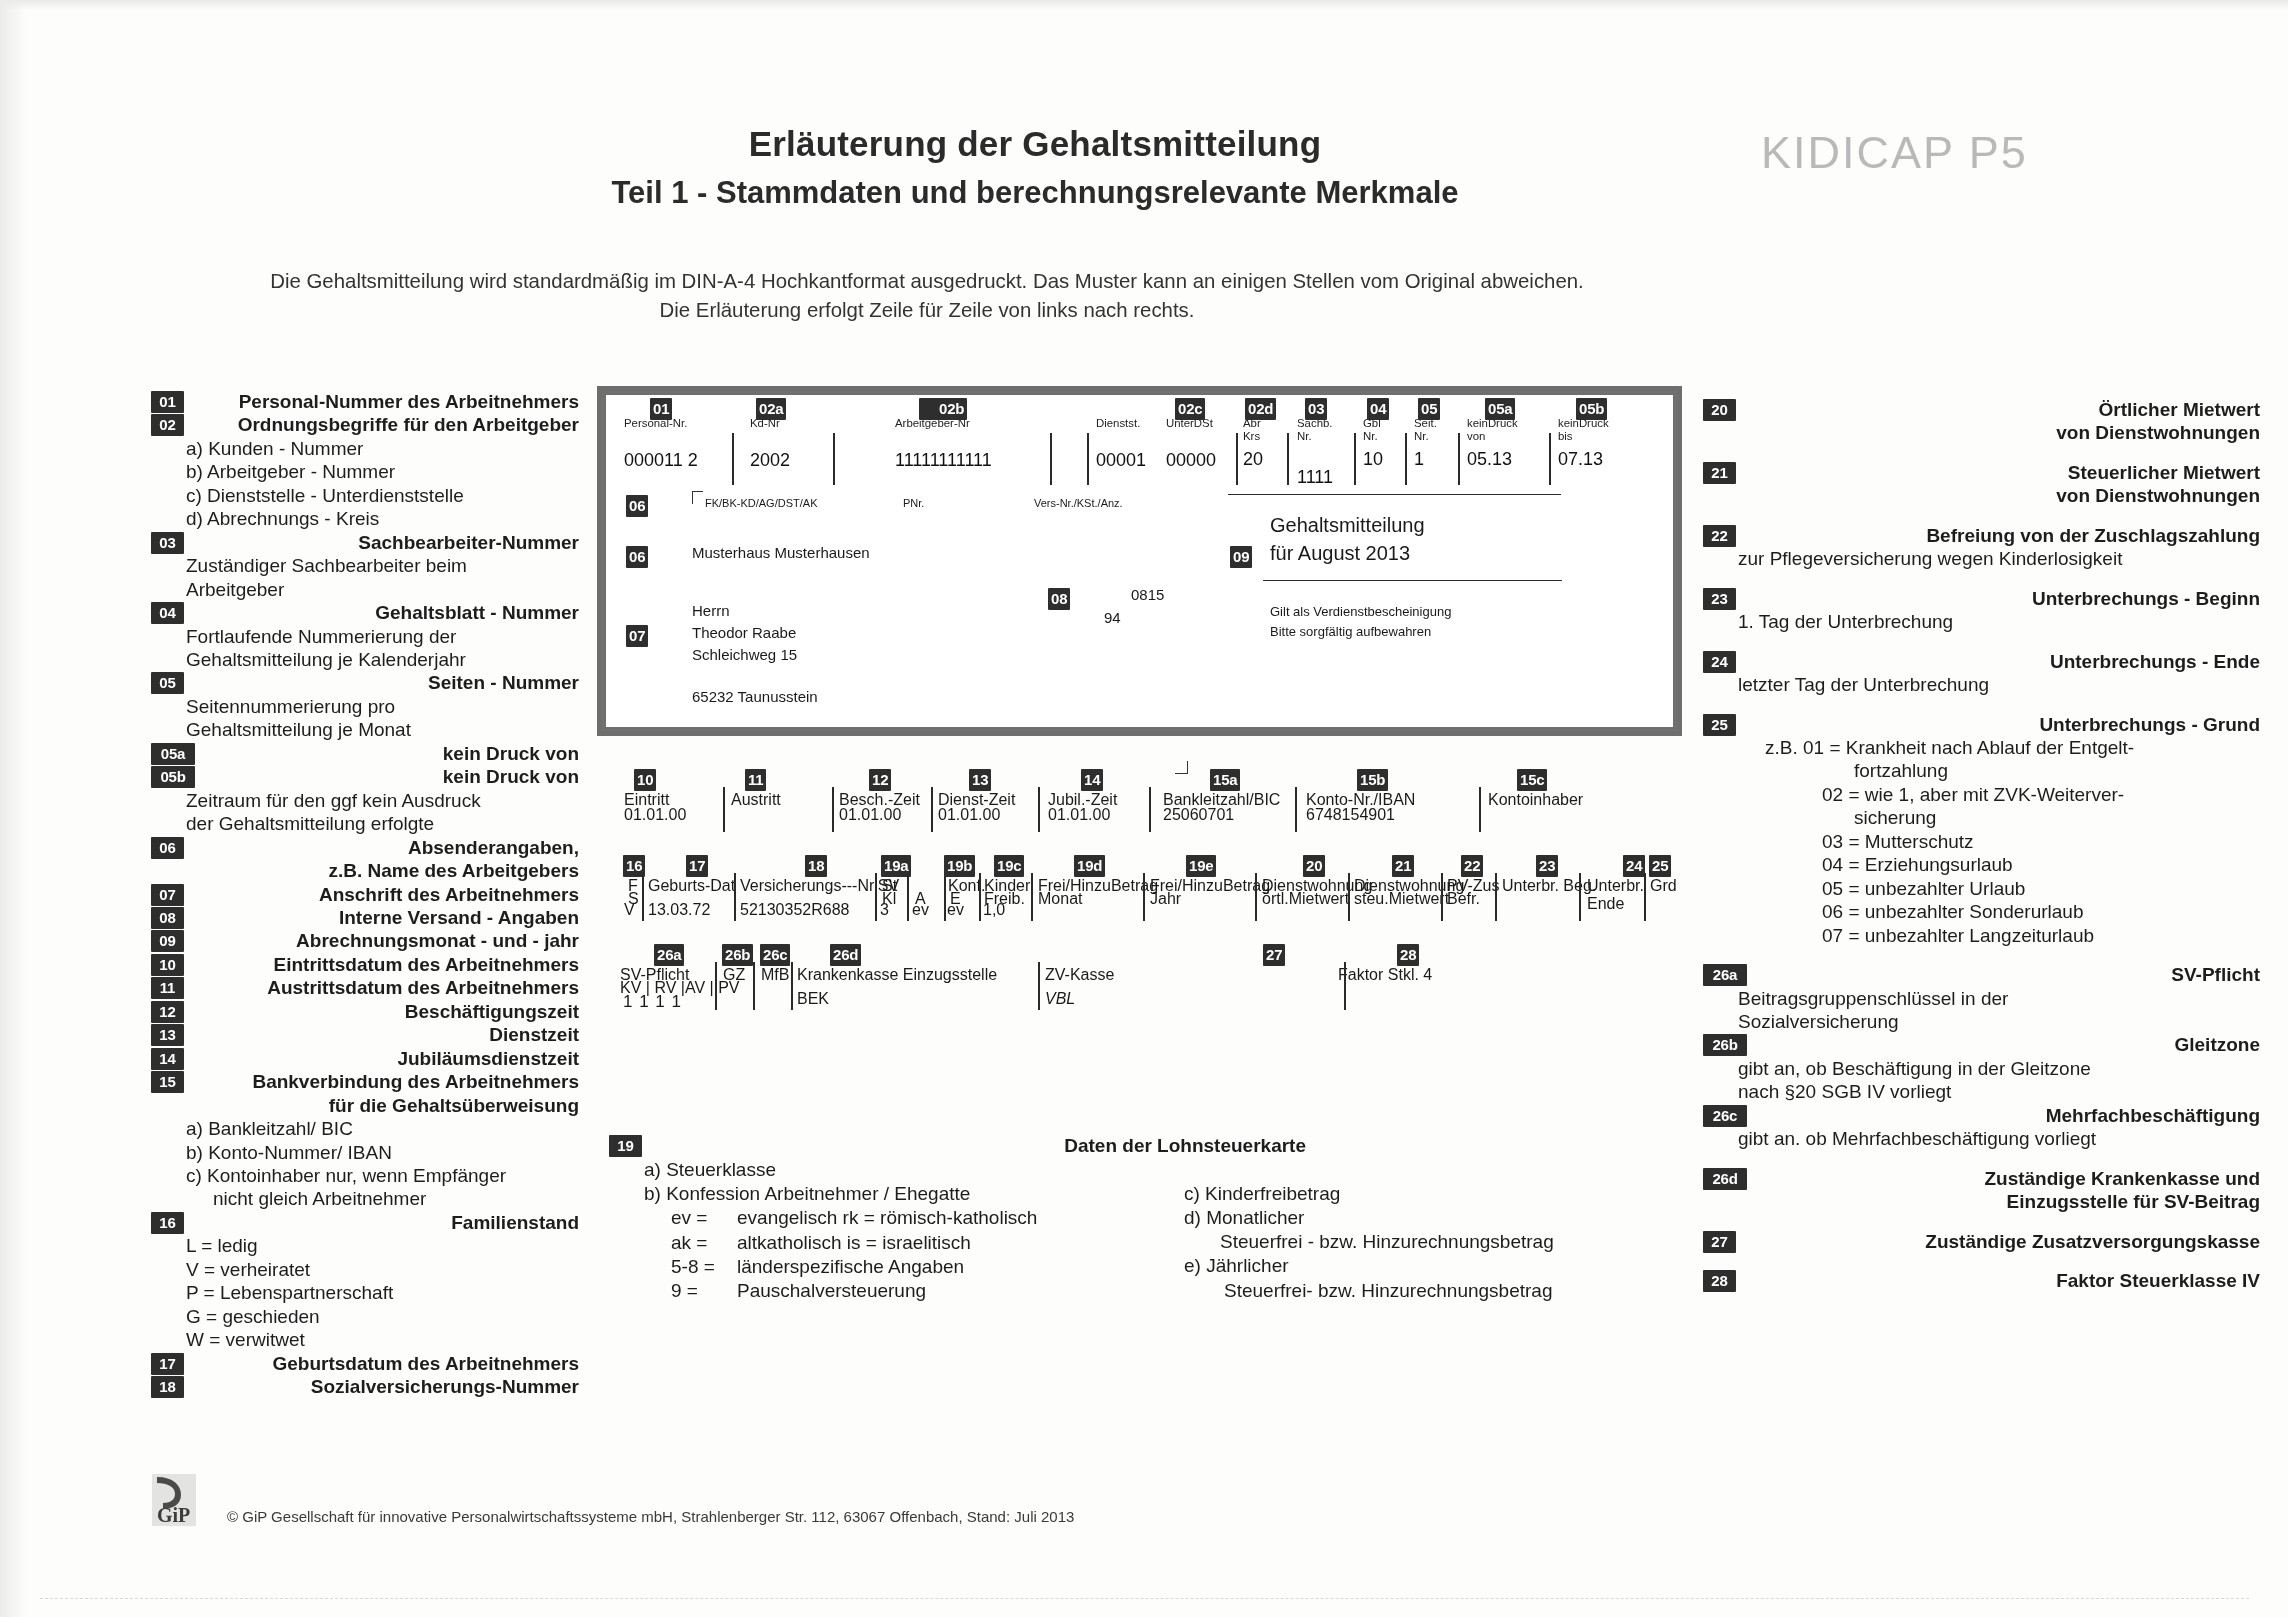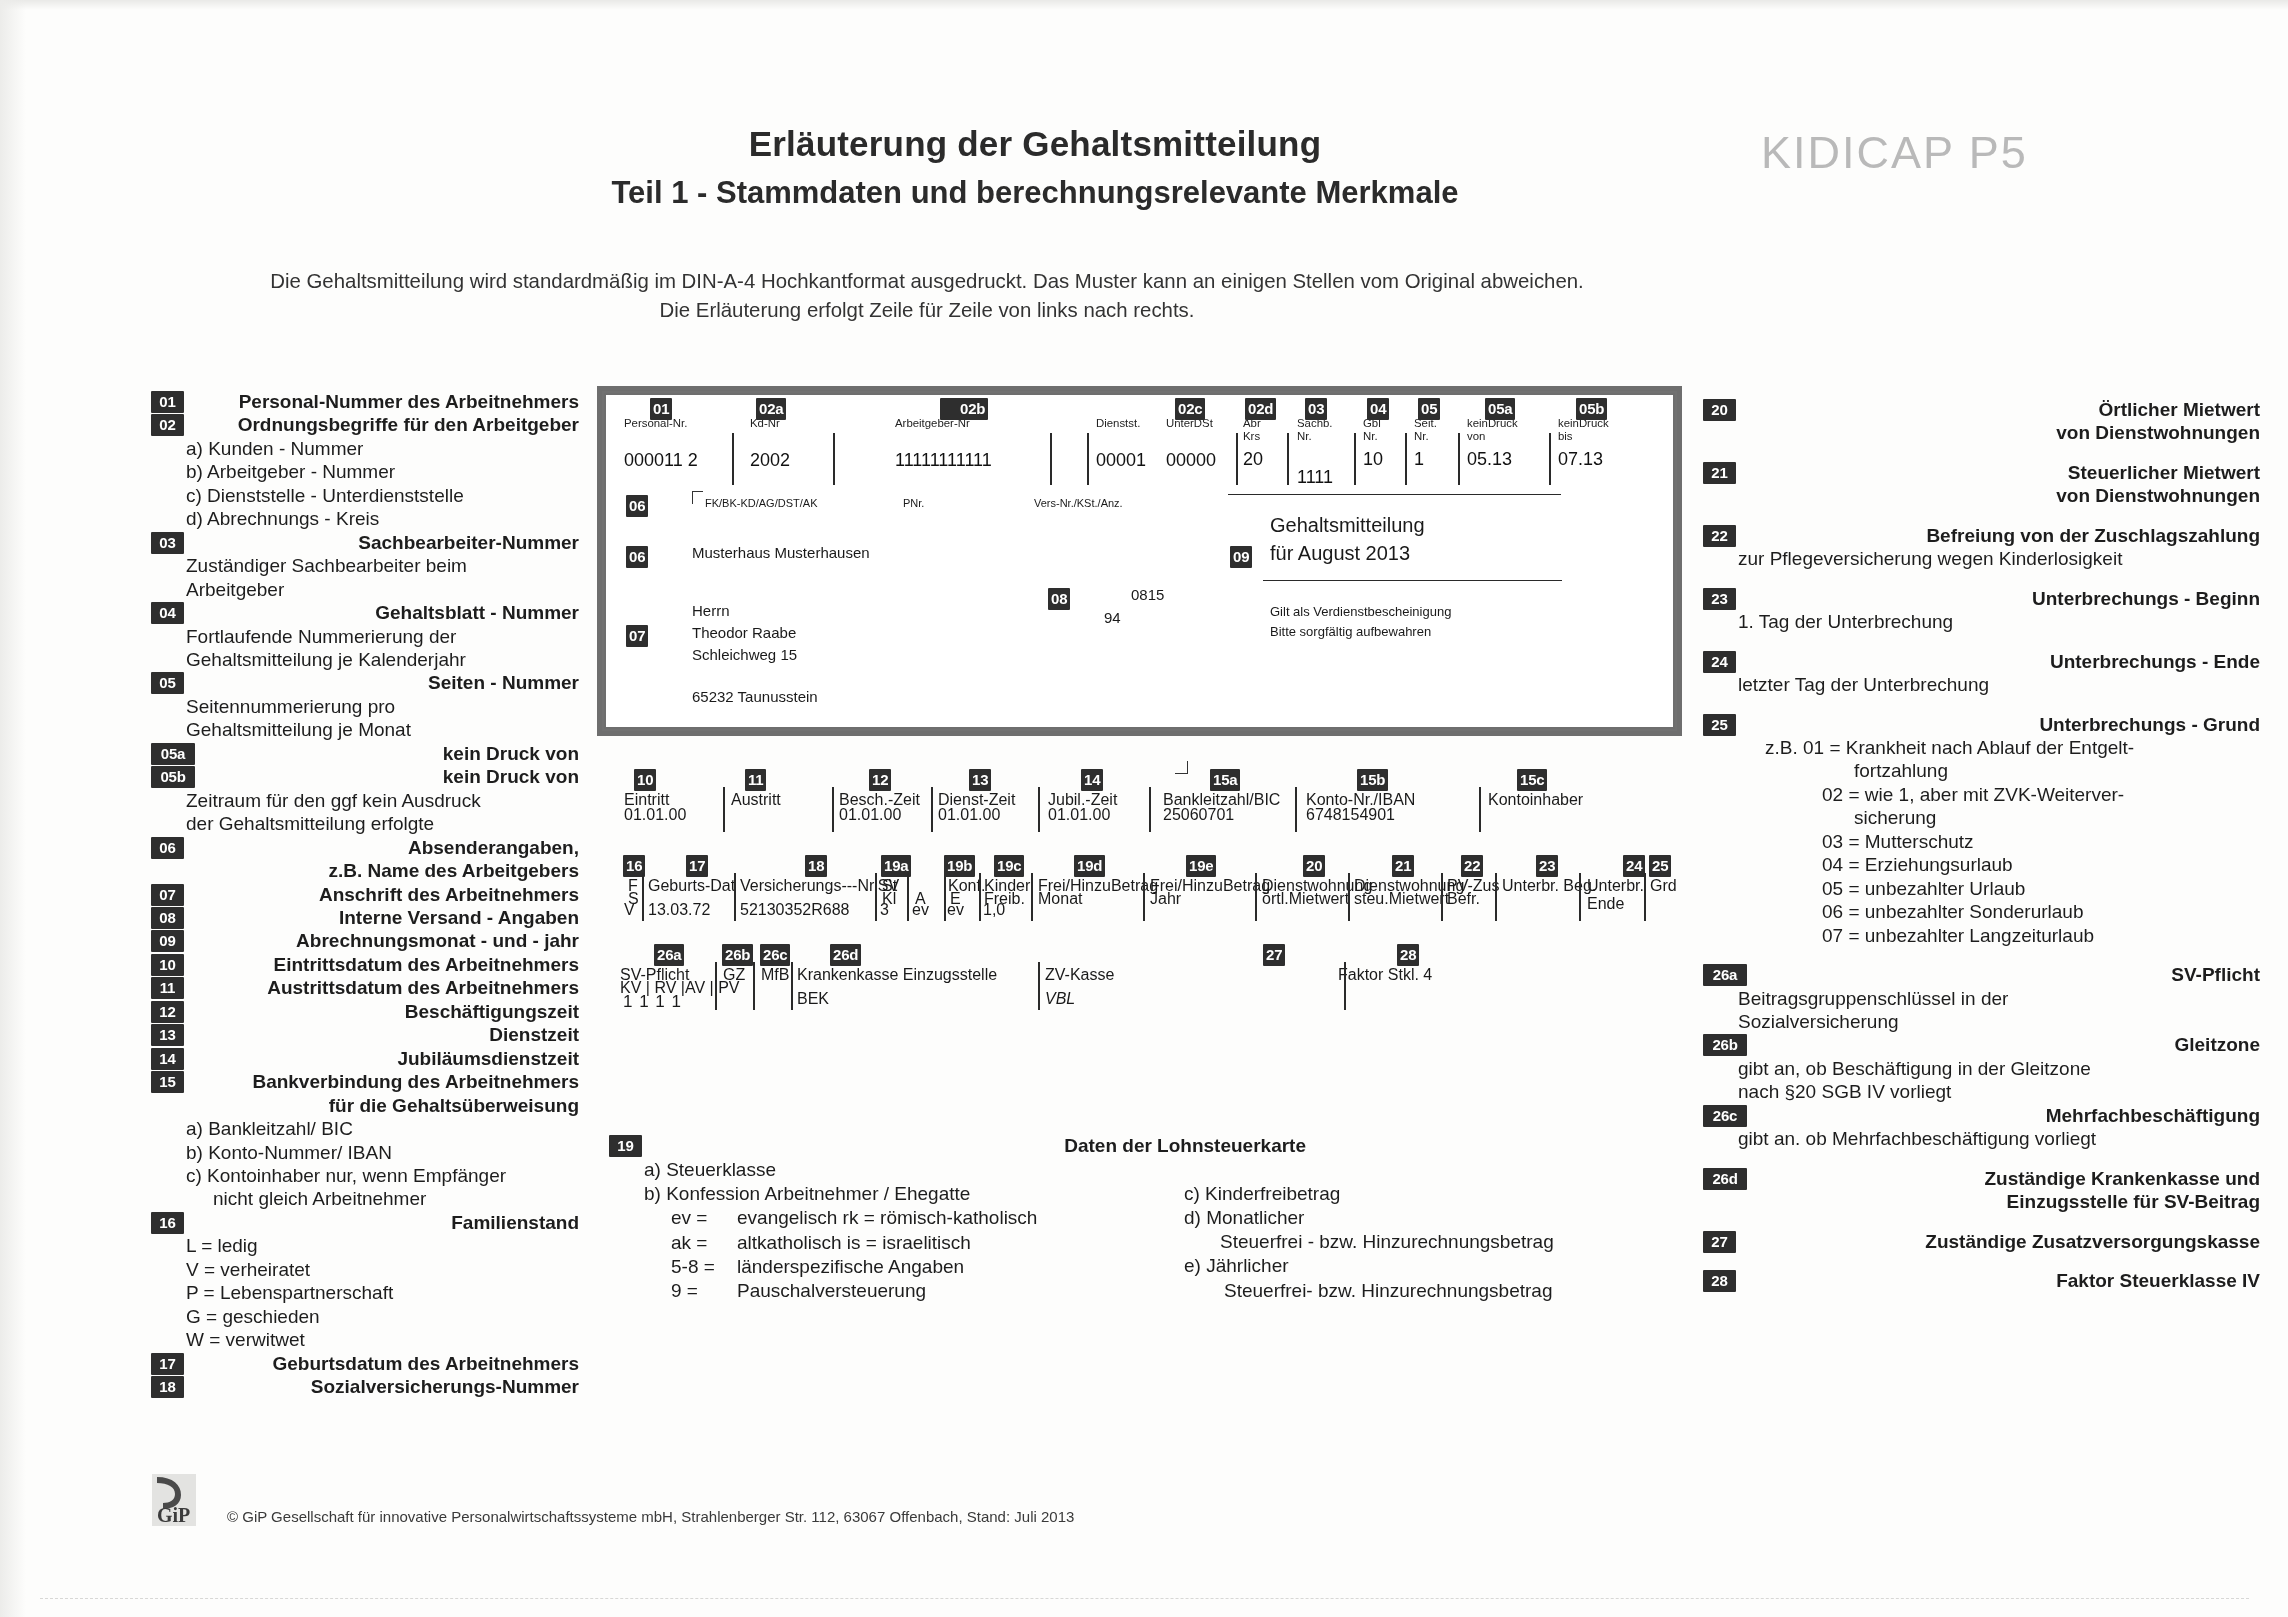--- a/index.html
+++ b/index.html
@@ -318,21 +318,21 @@
       <div class="vline" style="left:126px;top:38px;height:52px;"></div>
 
       <div class="f" style="left:144px;top:22px;">
         <span class="bx badge-pos" style="left:6px;">02a</span>
         <div class="cap">Kd-Nr</div>
         <div class="val" style="margin-top:20px;">2002</div>
       </div>
       <div class="vline" style="left:227px;top:38px;height:52px;"></div>
 
       <div class="f" style="left:289px;top:22px;">
-        <span class="bx badge-pos" style="left:45px;padding-left:20px;">02b</span>
+        <span class="bx badge-pos" style="left:24px;padding-left:20px;">02b</span>
         <div class="cap">Arbeitgeber-Nr</div>
         <div class="val" style="margin-top:20px;">11111111111</div>
       </div>
       <div class="vline" style="left:444px;top:38px;height:52px;"></div>
       <div class="vline" style="left:481px;top:38px;height:52px;"></div>
 
       <div class="f" style="left:490px;top:22px;">
         <div class="cap">Dienstst.</div>
         <div class="val" style="margin-top:20px;">00001</div>
       </div>

